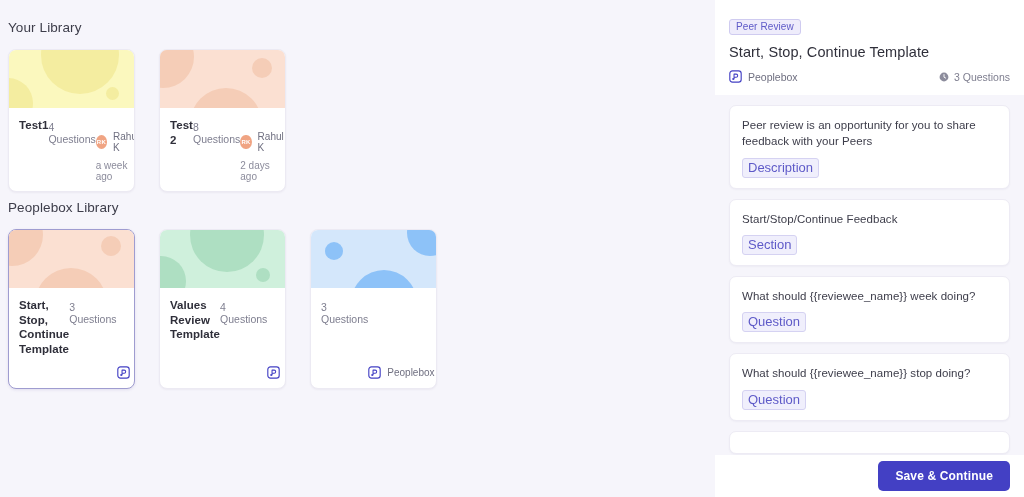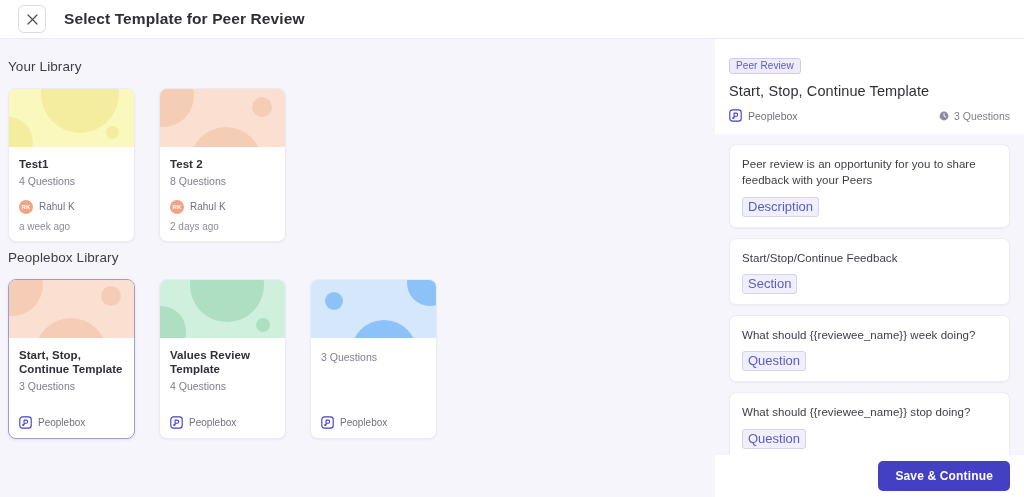--- a/index.html
+++ b/index.html
@@ -71,21 +71,21 @@
     border: 1.5px solid #9f9cd0;
     box-shadow: 0 1px 3px rgba(70,60,150,.12);
   }
   .thumb {
     height: 58px;
     position: relative;
     overflow: hidden;
   }
   .thumb .blob { position: absolute; border-radius: 50%; }
 
-  .tbody { padding: 10px 10px 9px 10px; flex:1; display:flex; flex-direction:column; }
+  .tbody { padding: 10px 10px 9px 10px; flex:1; display:flex; flex-direction:row; }
   .tname {
     font-size: 11.5px; font-weight: 700; color: #2f2f3a;
     line-height: 1.28; letter-spacing: .05px;
   }
   .tcount { font-size: 10.5px; color: #7e7e8f; margin-top: 3px; }
   .tfoot { margin-top: auto; padding-top: 13px; }
   .byline { display: flex; align-items: center; gap: 6px; }
   .avatar {
     width: 14px; height: 14px; border-radius: 50%;
     background: #f0a483; color: #fff;
@@ -179,28 +179,20 @@
     cursor: pointer;
     font-family: "Liberation Sans", sans-serif;
     letter-spacing: .15px;
   }
 </style>
 </head>
 <body>
 
 <div class="app">
 
-  <div class="topbar">
-    <div class="close-btn">
-      <svg width="11" height="11" viewBox="0 0 11 11">
-        <path d="M1 1 L10 10 M10 1 L1 10" stroke="#4a4a55" stroke-width="1.2" fill="none" stroke-linecap="round"></path>
-      </svg>
-    </div>
-    <div class="topbar-title">Select Template for Peer Review</div>
-  </div>
 
   <div class="body">
 
     <div class="left">
 
       <div class="sect-library">
         <div class="section-title">Your Library</div>
         <div class="card-row">
 
           <div class="tcard">

